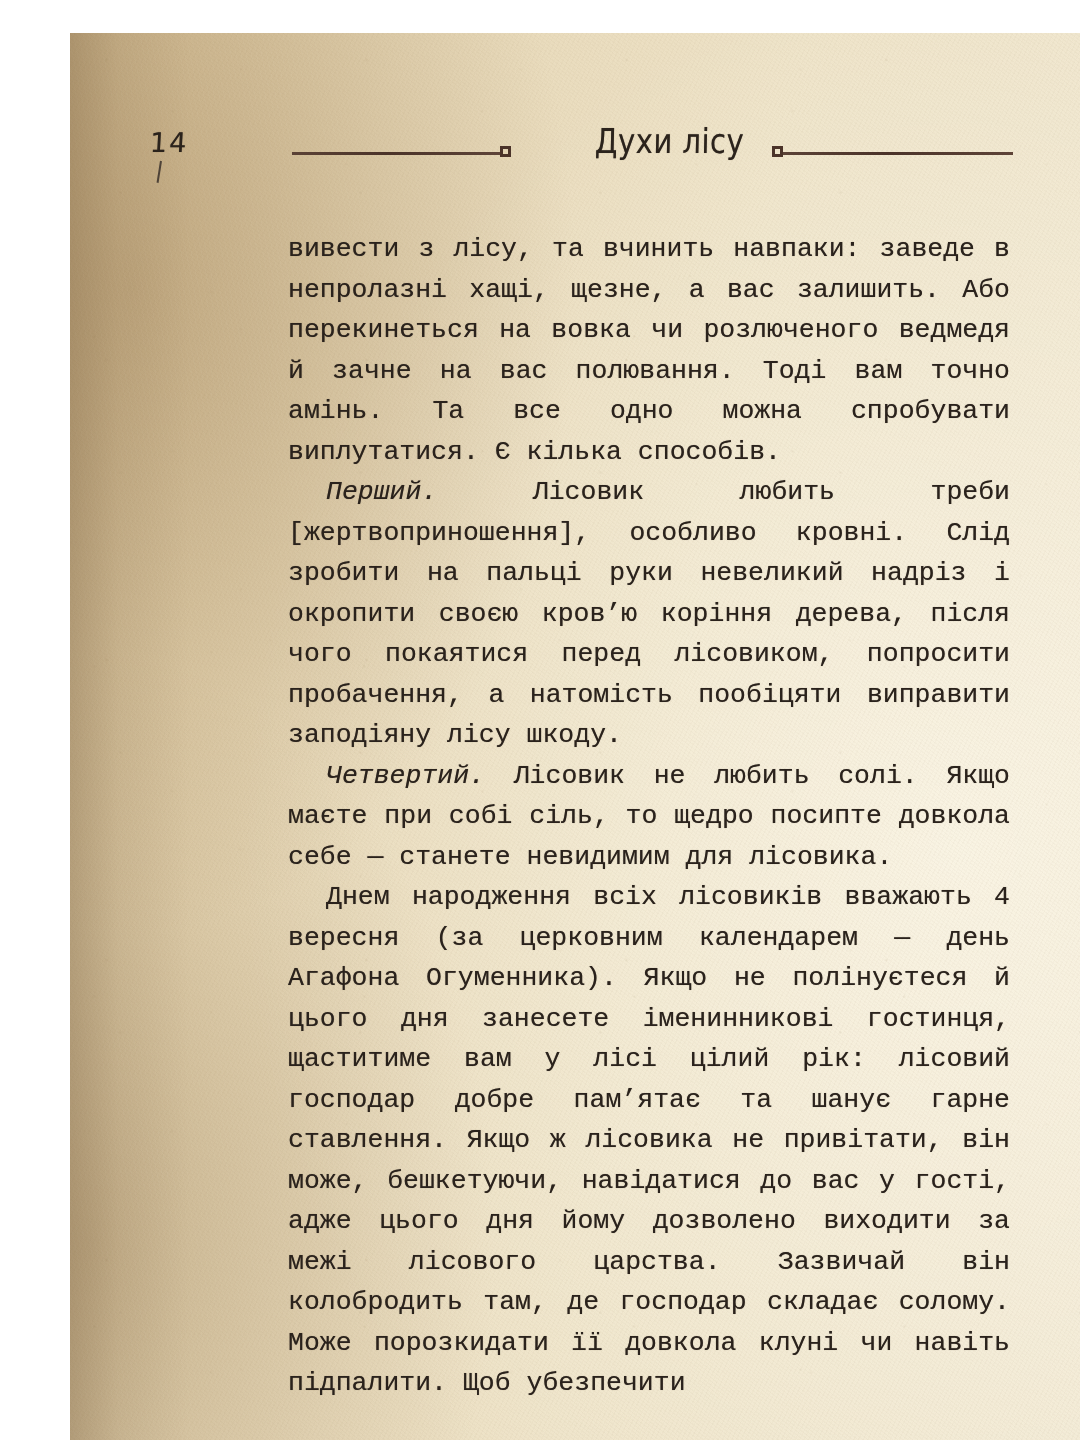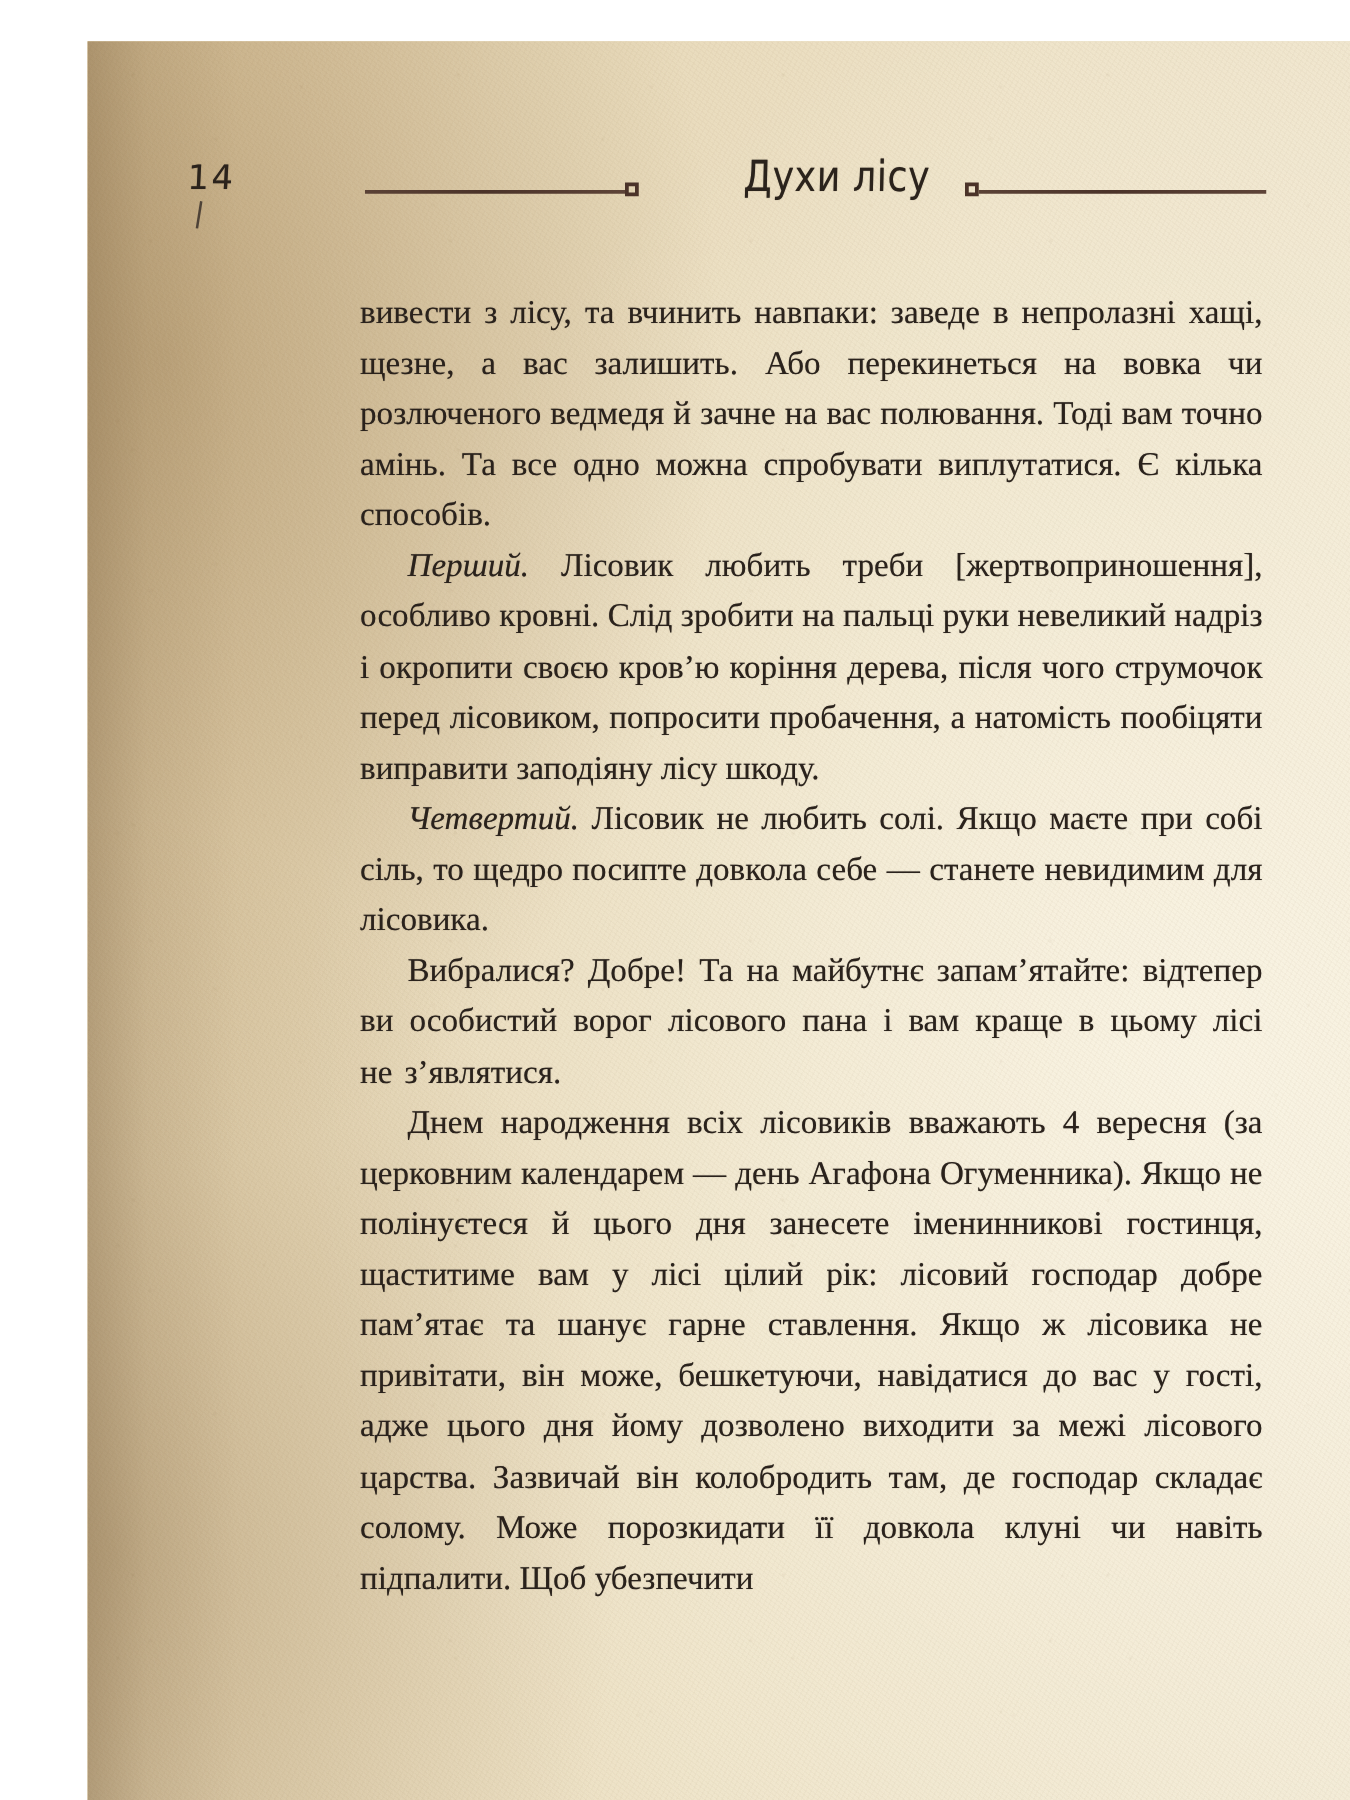--- a/index.html
+++ b/index.html
@@ -145,20 +145,21 @@
     text-align-last: left;
     hyphens: manual;
     -webkit-hyphens: manual;
   }
 
   .para {
     margin: 0;
     text-indent: 38px;
     text-align: justify;
     text-align-last: left;
+    font-family: Liberation Mono, monospace;
   }
   .para.first { text-indent: 0; }
   .para.loose { word-spacing: 3px; }
 
   .lead {
     font-style: italic;
     margin-top: 21px;
   }
 
   
@@ -200,31 +201,28 @@
     <div class="rule rule-right"></div>
   </div>
 
   <div class="text-column">
 
     <p class="para first">
       <span>вивести з лісу, та вчинить навпаки: заведе в непролазні хащі, щезне, а вас залишить. Або перекинеться на вовка чи розлюченого ведмедя й зачне на вас полювання. Тоді вам точно амінь. Та все одно можна спробувати виплутатися. Є кілька способів.</span>
     </p>
 
     <p class="para">
-      <em class="lead">Перший.</em><span> Лісовик любить треби [жертвоприношення], особливо кровні. Слід зробити на пальці руки невеликий надріз і окропити своєю кров’ю коріння дерева, після чого струмочок перед лісовиком, попросити пробачення, а натомість пообіцяти виправити заподіяну лісу шкоду.</span>
+      <em class="lead">Перший.</em><span> Лісовик любить треби [жертвоприношення], особливо кровні. Слід зробити на пальці руки невеликий надріз і окропити своєю кров’ю коріння дерева, після чого покаятися перед лісовиком, попросити пробачення, а натомість пообіцяти виправити заподіяну лісу шкоду.</span>
     </p>
 
 
 
     <p class="para">
       <em class="lead">Четвертий.</em><span> Лісовик не любить солі. Якщо маєте при собі сіль, то щедро посипте довкола себе — станете невидимим для лісовика.</span>
     </p>
 
-    <p class="para loose">
-      <span>Вибралися? Добре! Та на майбутнє запам’ятайте: відтепер ви особистий ворог лісового пана і вам краще в цьому лісі не з’являтися.</span>
-    </p>
 
     <p class="para">
       <span>Днем народження всіх лісовиків вважають 4 вересня (за церковним календарем — день Агафона Огуменника). Якщо не полінуєтеся й цього дня занесете іменинникові гостинця, щаститиме вам у лісі цілий рік: лісовий господар добре пам’ятає та шанує гарне ставлення. Якщо ж лісовика не привітати, він може, бешкетуючи, навідатися до вас у гості, адже цього дня йому дозволено виходити за межі лісового царства. Зазвичай він колобродить там, де господар складає солому. Може порозкидати її довкола клуні чи навіть підпалити. Щоб убезпечити</span>
     </p>
 
   </div>
 </div>
 
 </body></html>

